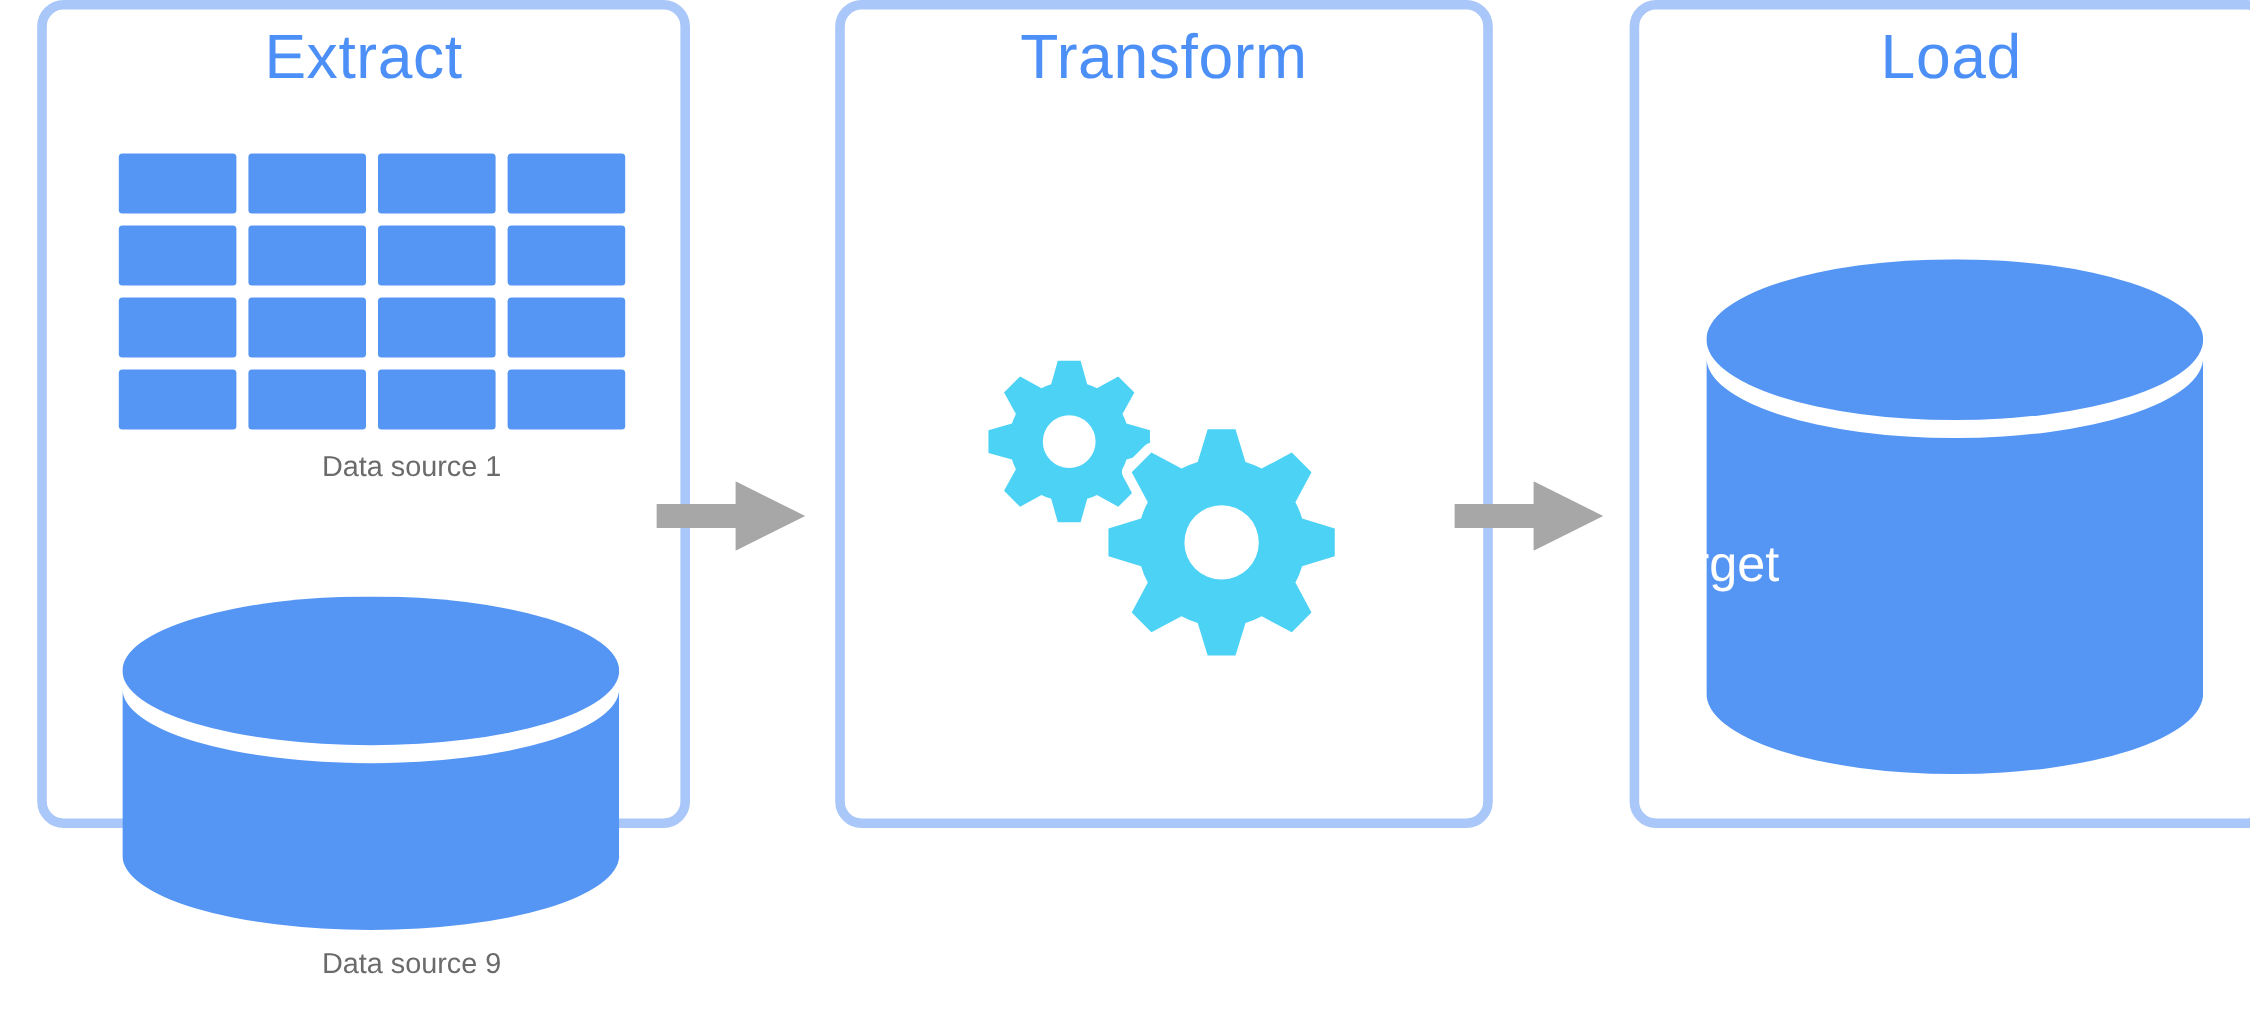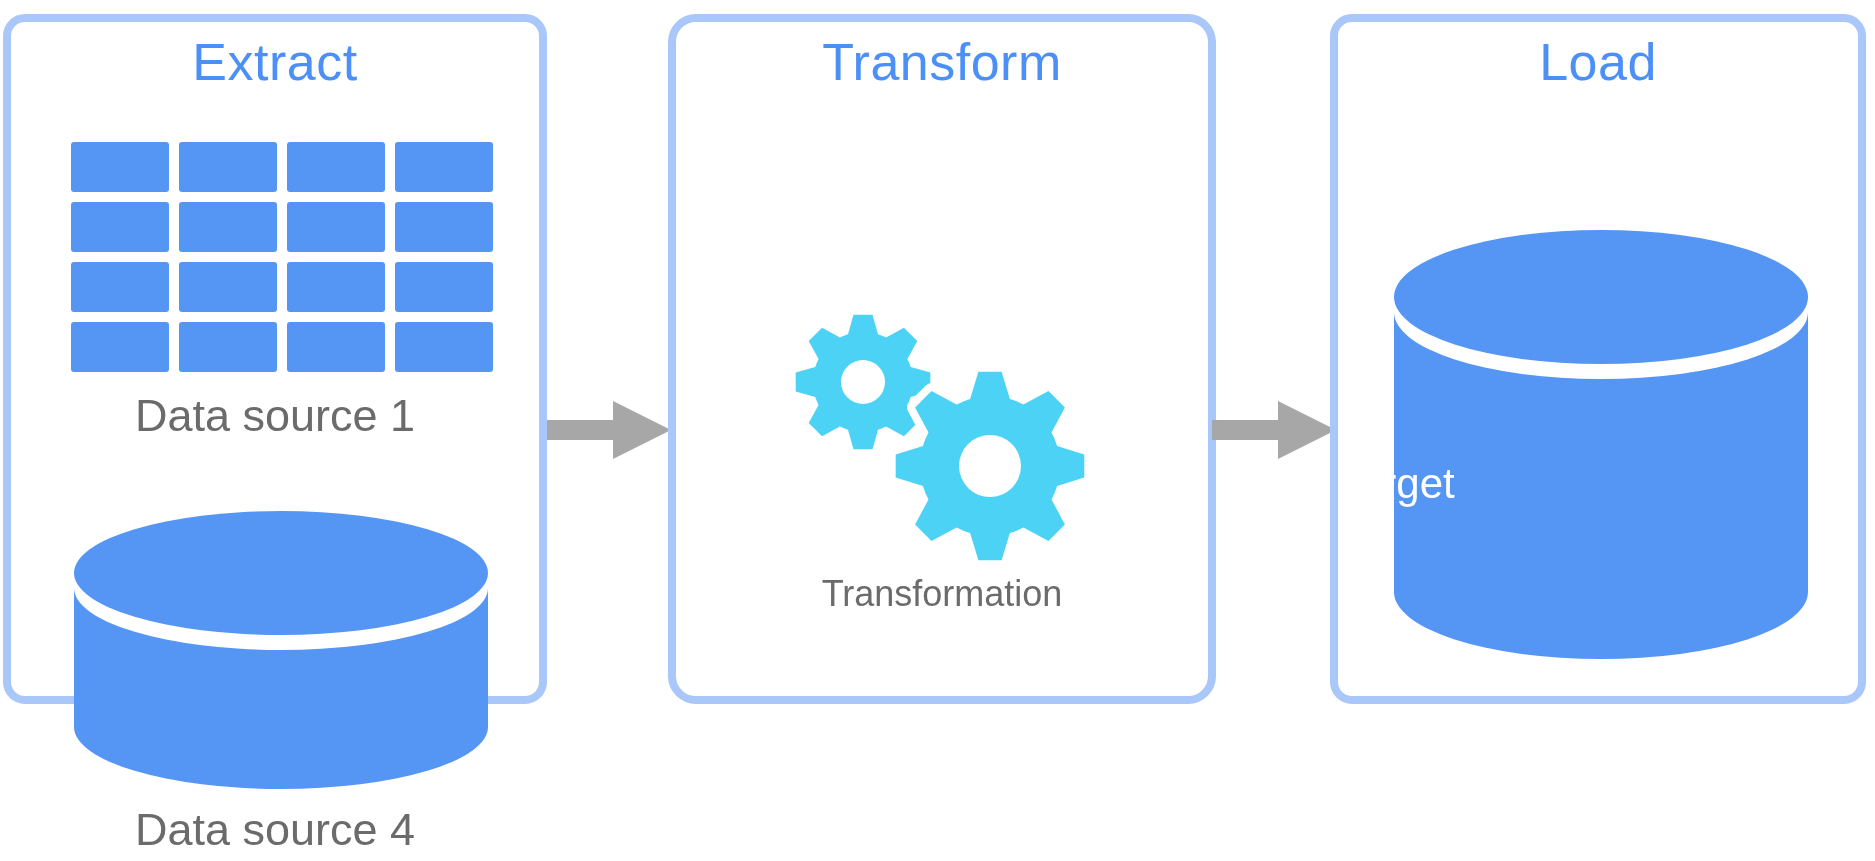--- a/index.html
+++ b/index.html
@@ -10,29 +10,30 @@
   #stage {
     position: relative;
     width: 1875px;
     height: 861px;
     background: var(--background, #ffffff);
     font-family: "Liberation Sans", "DejaVu Sans", sans-serif;
     overflow: hidden;
   }
   .panel {
     position: absolute;
-    top: 14px;
+    top: 0;
     height: 690px;
     box-sizing: border-box;
     background: #ffffff;
     border: 8px solid var(--panel-border, #A9C7F8);
     border-radius: 22px;
+    margin-left: 28px;
   }
   .panel-extract  { left: 3px;    width: 544px; }
-  .panel-transform{ left: 668px;  width: 548px; border-radius: 28px; }
+  .panel-transform{ left: 668px;  width: 548px; }
   .panel-load     { left: 1330px; width: 536px; }
 
   .panel-title {
     position: absolute;
     top: 10px;
     left: 0;
     width: 100%;
     text-align: center;
     font-size: 52px;
     font-weight: 400;
@@ -56,22 +57,23 @@
 
   .shape-blue { fill: var(--shape-blue, #5596F5); }
   .gear-cyan  { fill: var(--gear-cyan, #4CD2F5); }
   .arrow-gray { fill: var(--arrow-gray, #A7A7A7); }
 
   .item-label {
     position: absolute;
     left: 0;
     width: 100%;
     text-align: center;
-    font-size: 45px;
+    font-size: 24px;
     color: var(--label-gray, #6B6B6B);
+    padding-left: 40px;
   }
   .label-ds1 { top: 368px; }
   .label-ds2 { top: 782px; }
 
   .gears-svg    { position: absolute; left: 104px; top: 264px; }
   .cyl-ds2-svg  { position: absolute; left: 63px;  top: 489px; }
   .cyl-load-svg { position: absolute; left: 56px;  top: 208px; }
 
   .label-engine {
     position: absolute;
@@ -128,37 +130,36 @@
       <div class="table-cell"></div>
     </div>
 
     <div class="item-label label-ds1">Data source 1</div>
 
     <svg class="cyl-ds2-svg" width="414" height="278" viewBox="0 0 414 278">
       <path class="shape-blue" d="M 0 77 A 207 62 0 0 0 414 77 L 414 216 A 207 62 0 0 1 0 216 Z"></path>
       <ellipse class="shape-blue" cx="207" cy="62" rx="207" ry="62"></ellipse>
     </svg>
 
-    <div class="item-label label-ds2">Data source 4</div>
+    <div class="item-label label-ds2">Data source 9</div>
   </div>
 
   <svg class="flow-arrow flow-arrow-1" width="124" height="58" viewBox="0 0 124 58">
     <polygon class="arrow-gray" points="0,19 66,19 66,0 124,29 66,58 66,39 0,39"></polygon>
   </svg>
 
   <div class="panel panel-transform">
     <div class="panel-title">Transform</div>
 
     <svg class="gears-svg" width="350" height="300" viewBox="0 0 350 300">
       <path class="gear-cyan" fill-rule="evenodd" d="M 68 48.3 L 73.5 28.7 L 92.5 28.7 L 98 48.3 A 50 50 0 0 1 106.1 51.6 L 123.9 41.7 L 137.3 55.1 L 127.4 72.9 A 50 50 0 0 1 130.7 81 L 150.3 86.5 L 150.3 105.5 L 130.7 111 A 50 50 0 0 1 127.4 119.1 L 137.3 136.9 L 123.9 150.3 L 106.1 140.4 A 50 50 0 0 1 98 143.7 L 92.5 163.3 L 73.5 163.3 L 68 143.7 A 50 50 0 0 1 59.9 140.4 L 42.1 150.3 L 28.7 136.9 L 38.6 119.1 A 50 50 0 0 1 35.3 111 L 15.7 105.5 L 15.7 86.5 L 35.3 81 A 50 50 0 0 1 38.6 72.9 L 28.7 55.1 L 42.1 41.7 L 59.9 51.6 A 50 50 0 0 1 68 48.3 Z M 105 96 A 22 22 0 1 0 61 96 A 22 22 0 1 0 105 96 Z"></path>
       <path class="gear-cyan" fill-rule="evenodd" stroke="#FFFFFF" stroke-width="16" paint-order="stroke" stroke-linejoin="round" d="M 190.1 112.9 L 198.4 85.7 L 221.6 85.7 L 229.9 112.9 A 70 70 0 0 1 243.4 118.5 L 268.5 105.1 L 284.9 121.5 L 271.5 146.6 A 70 70 0 0 1 277.1 160.1 L 304.3 168.4 L 304.3 191.6 L 277.1 199.9 A 70 70 0 0 1 271.5 213.4 L 284.9 238.5 L 268.5 254.9 L 243.4 241.5 A 70 70 0 0 1 229.9 247.1 L 221.6 274.3 L 198.4 274.3 L 190.1 247.1 A 70 70 0 0 1 176.6 241.5 L 151.5 254.9 L 135.1 238.5 L 148.5 213.4 A 70 70 0 0 1 142.9 199.9 L 115.7 191.6 L 115.7 168.4 L 142.9 160.1 A 70 70 0 0 1 148.5 146.6 L 135.1 121.5 L 151.5 105.1 L 176.6 118.5 A 70 70 0 0 1 190.1 112.9 Z M 241 180 A 31 31 0 1 0 179 180 A 31 31 0 1 0 241 180 Z"></path>
     </svg>
 
     <div class="label-engine">
-      <div>Transformation</div>
     </div>
   </div>
 
   <svg class="flow-arrow flow-arrow-2" width="124" height="58" viewBox="0 0 124 58">
     <polygon class="arrow-gray" points="0,19 66,19 66,0 124,29 66,58 66,39 0,39"></polygon>
   </svg>
 
   <div class="panel panel-load">
     <div class="panel-title">Load</div>
 

